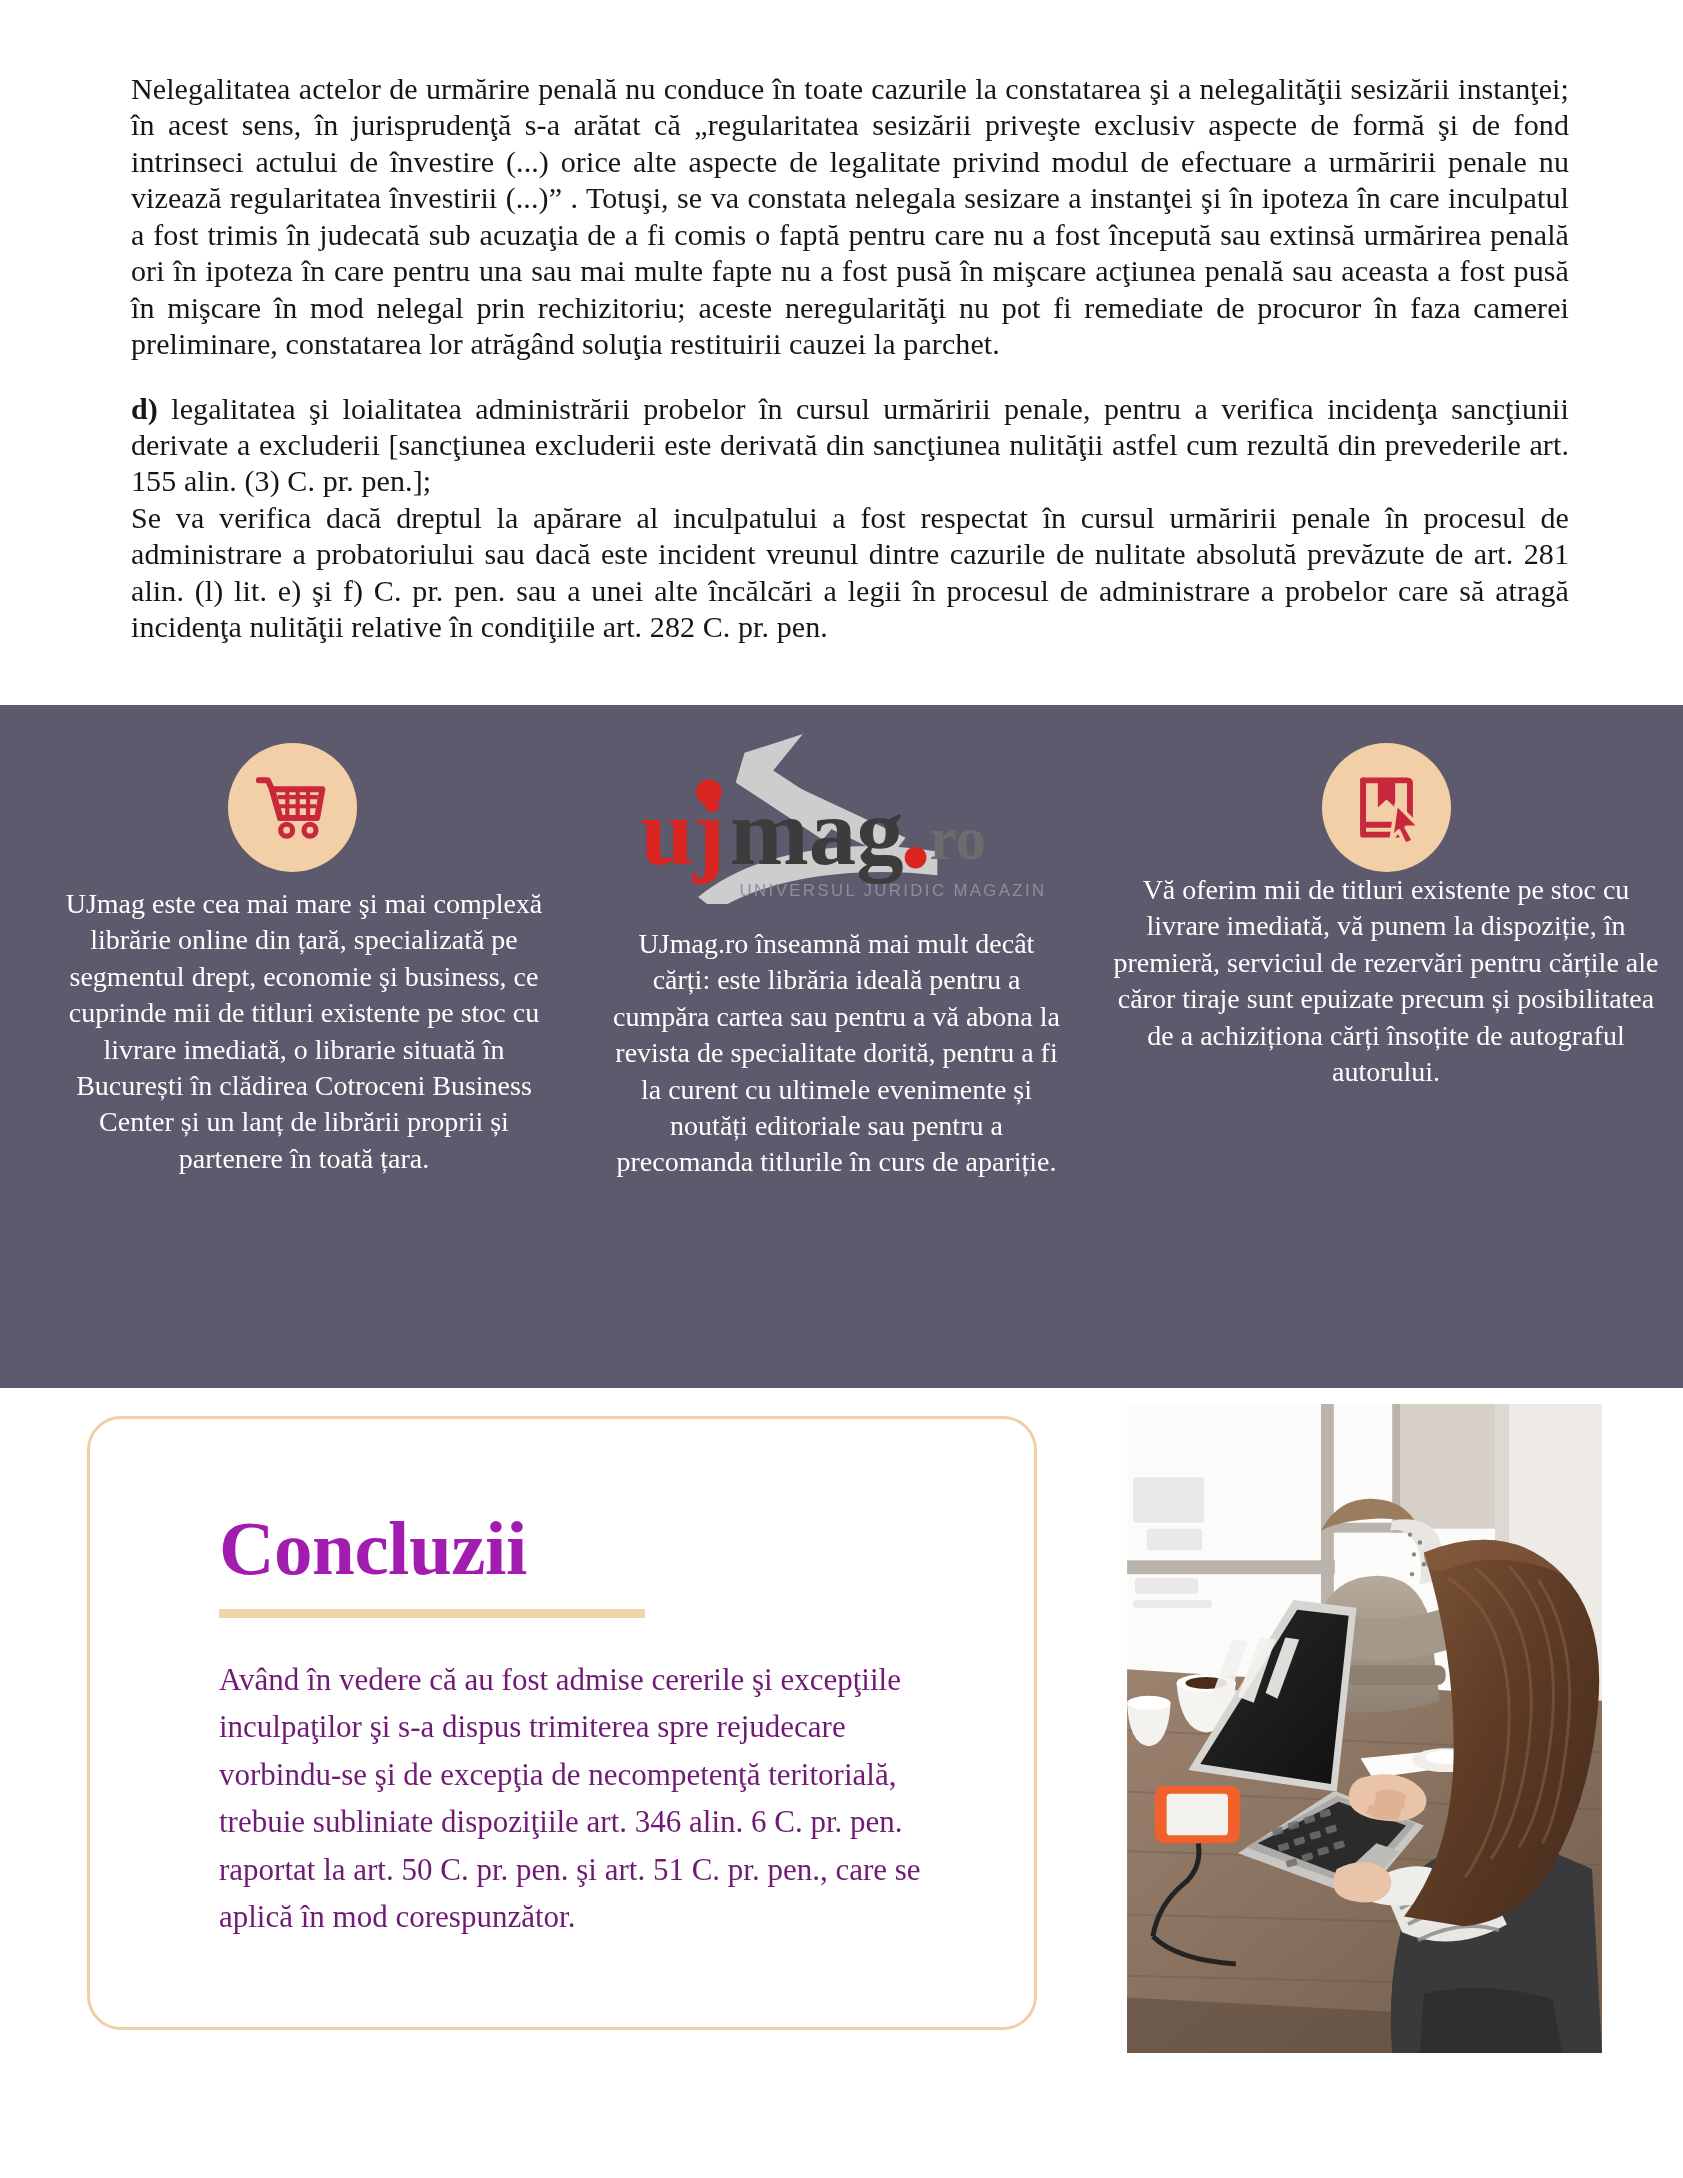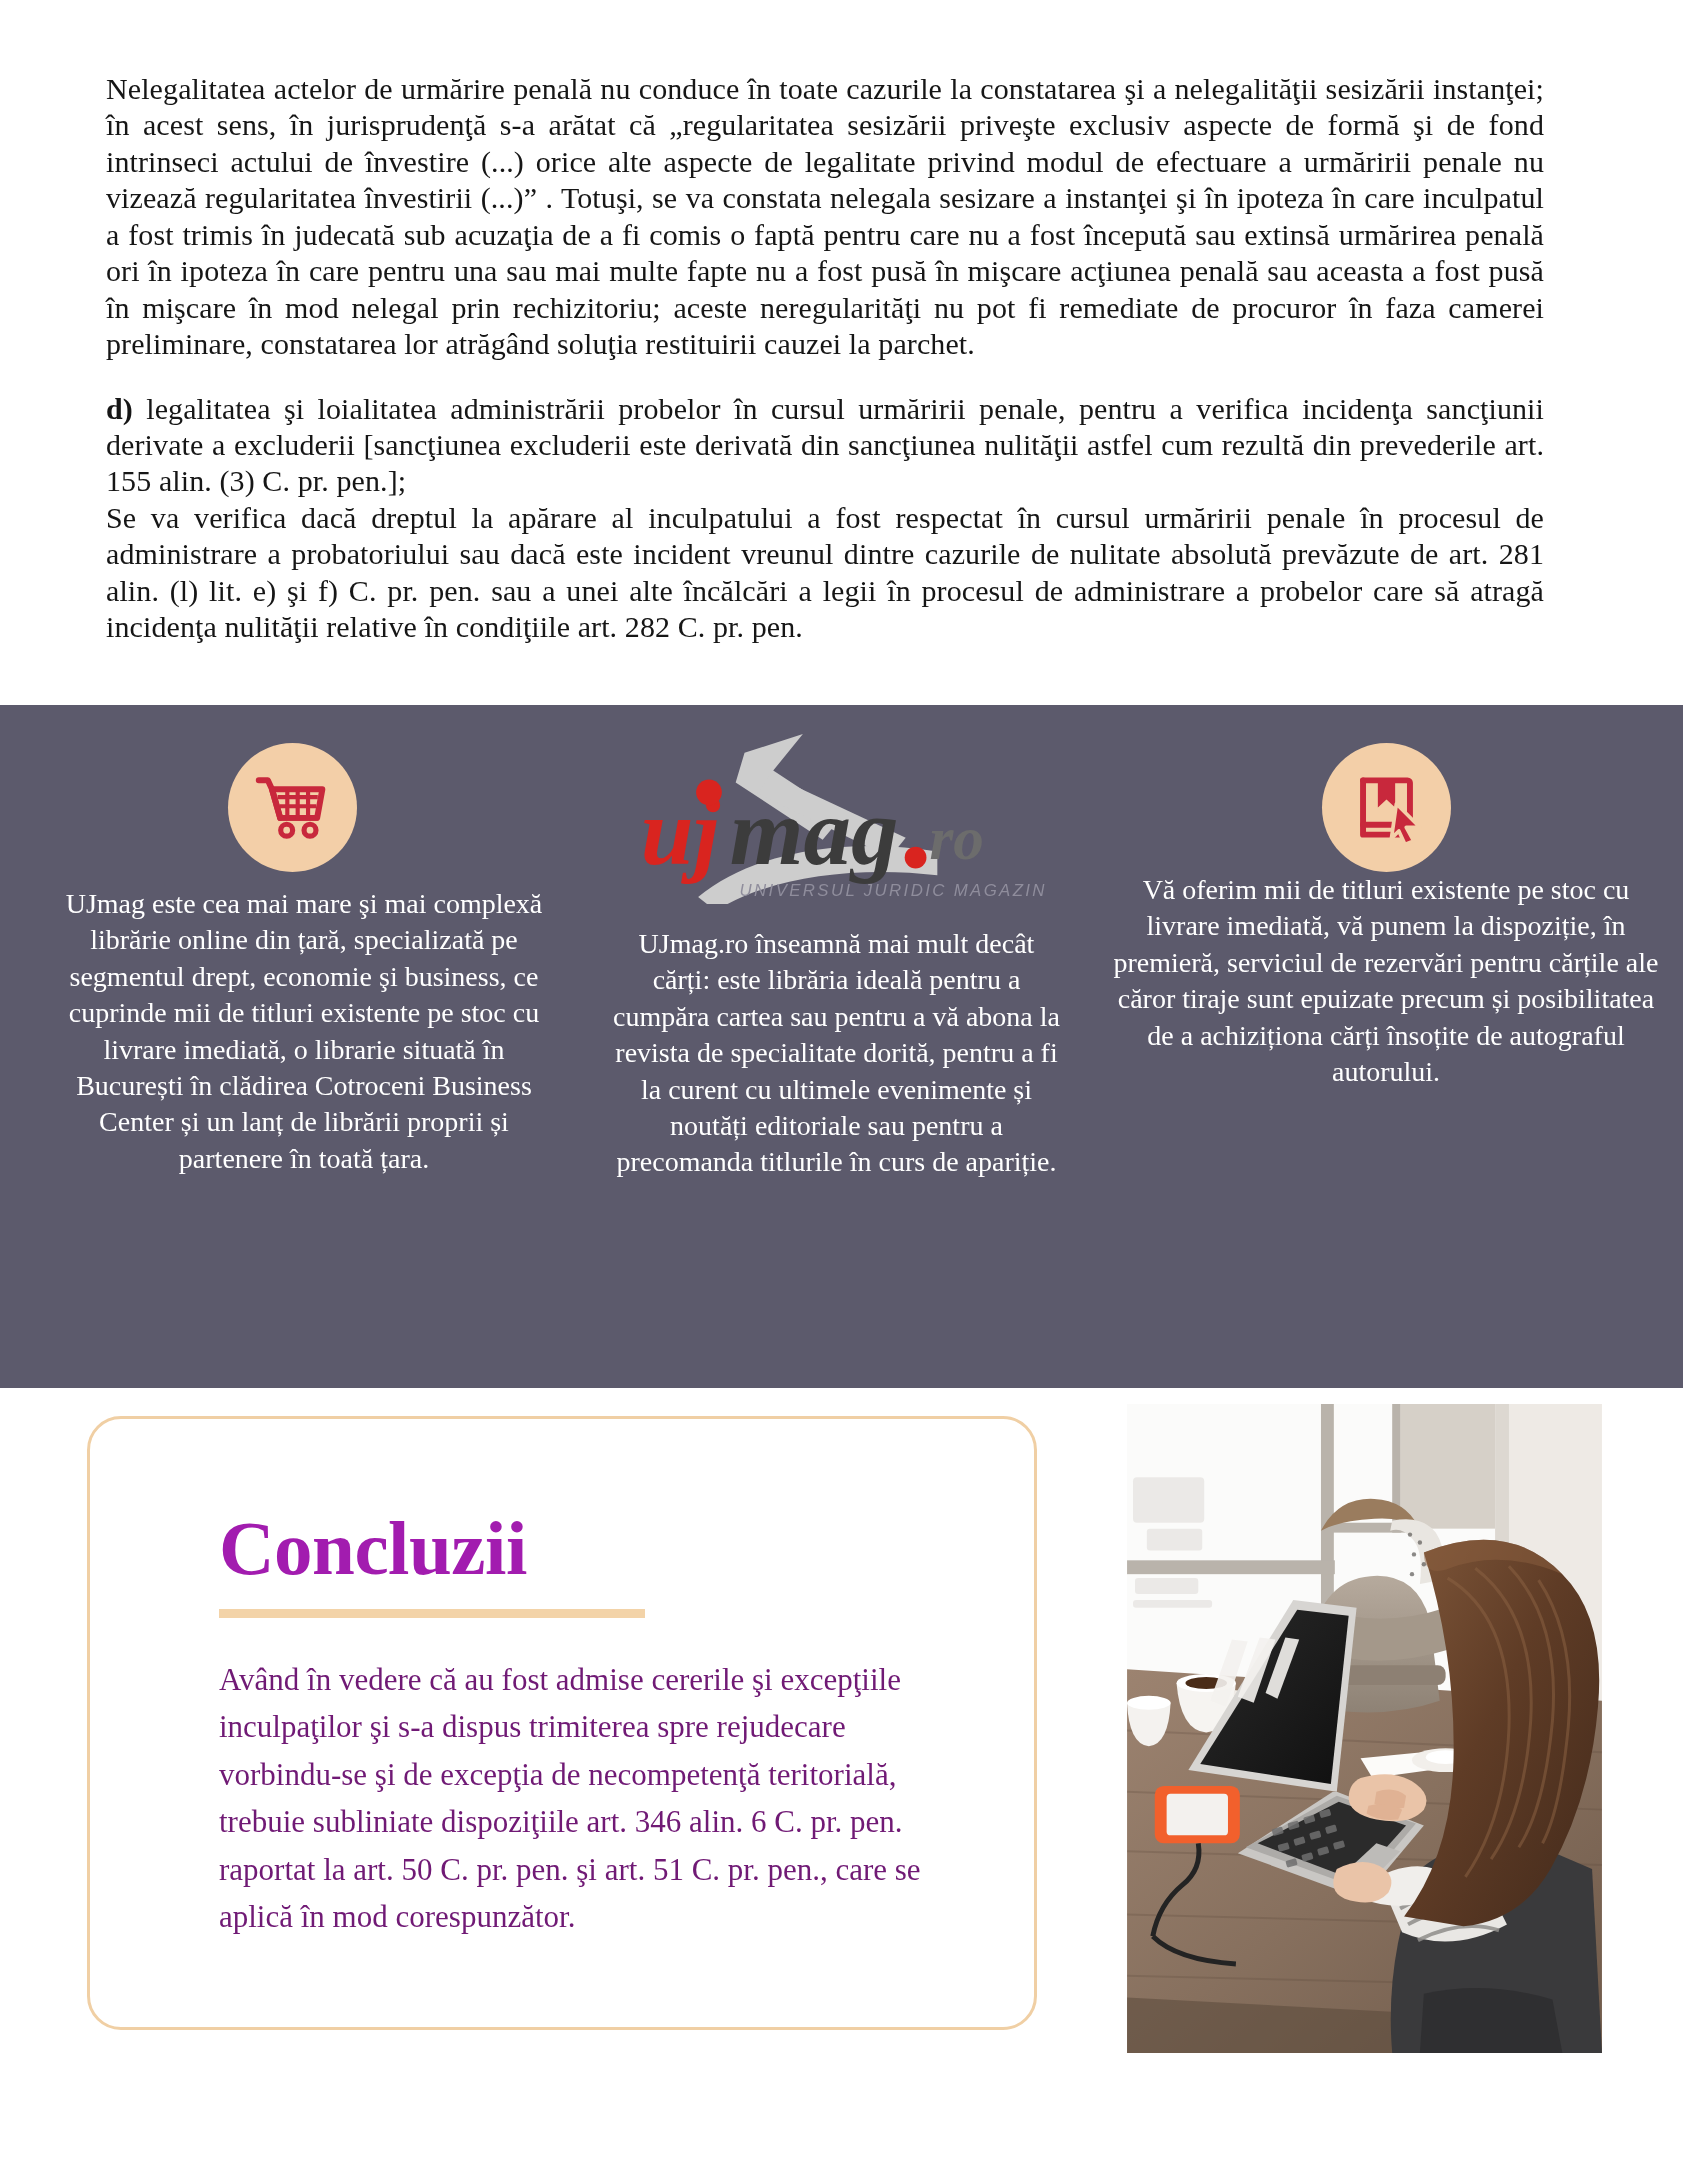--- a/index.html
+++ b/index.html
@@ -15,21 +15,21 @@
     position: relative;
     width: 1683px;
     height: 2178px;
     background: #ffffff;
     overflow: hidden;
   }
 
   
   .legal-body {
     position: absolute;
-    left: 106px;
+    left: 131px;
     top: 71px;
     width: 1438px;
   }
 
   .legal-para {
     font-family: "Liberation Serif", "DejaVu Serif", serif;
     font-size: 30px;
     line-height: 1.215;
     color: #161616;
     text-align: justify;
@@ -94,21 +94,20 @@
   .promo-col.left .promo-text   { margin-top: 14px; padding-left: 48px; }
   .promo-col.right .promo-text  { }
   .promo-col.center .promo-text { margin-top: 22px; }
 
   
   .logo-wrap {
     position: relative;
     width: 455px;
     height: 173px;
     margin: 26px auto 8px auto;
-    font-style: italic;
   }
   .logo-svg { position: absolute; left: 0; top: 0; }
 
   
   .concl-card {
     position: absolute;
     left: 87px;
     top: 1416px;
     width: 950px;
     height: 614px;

